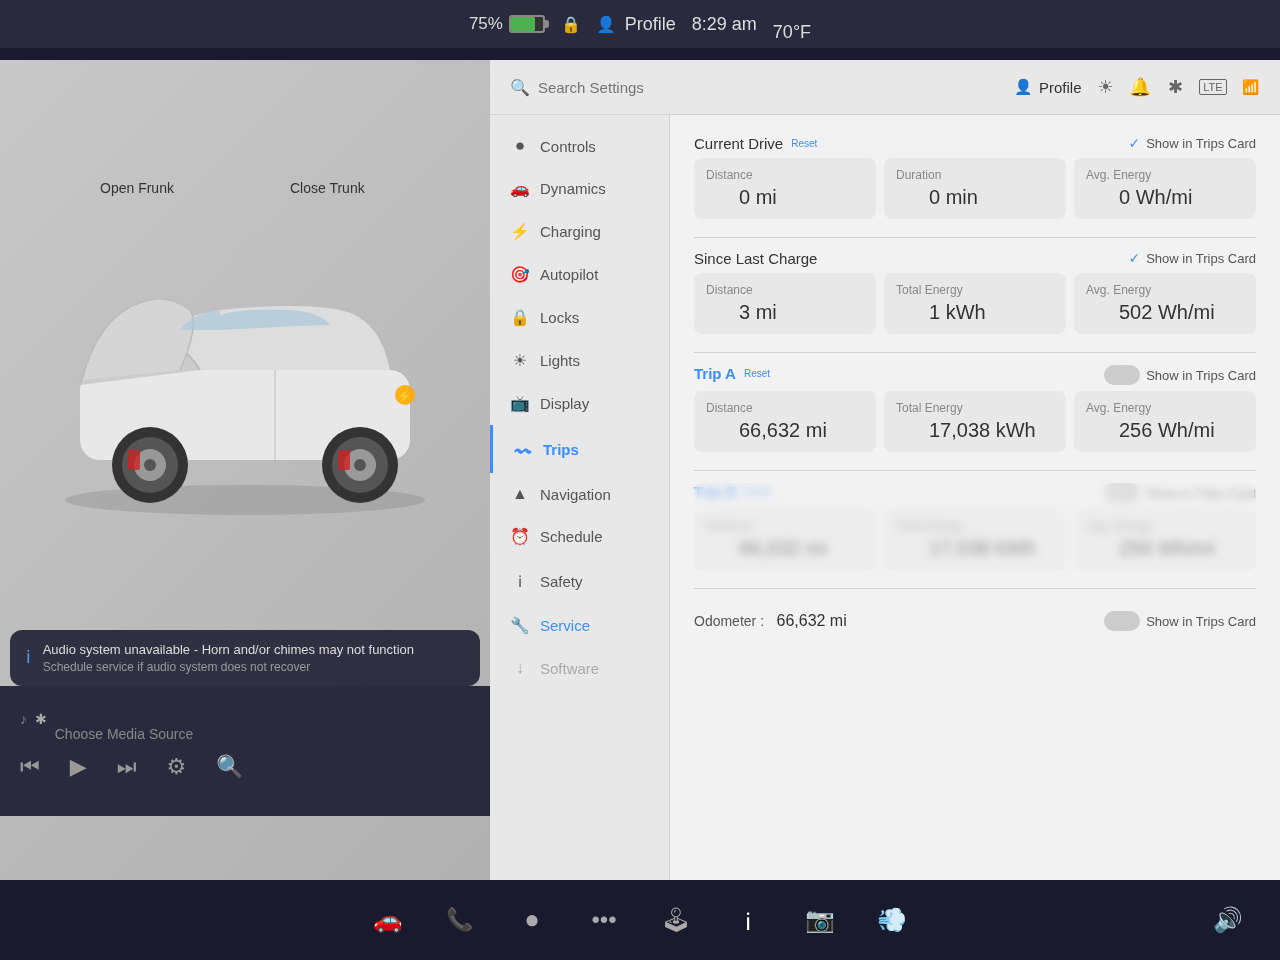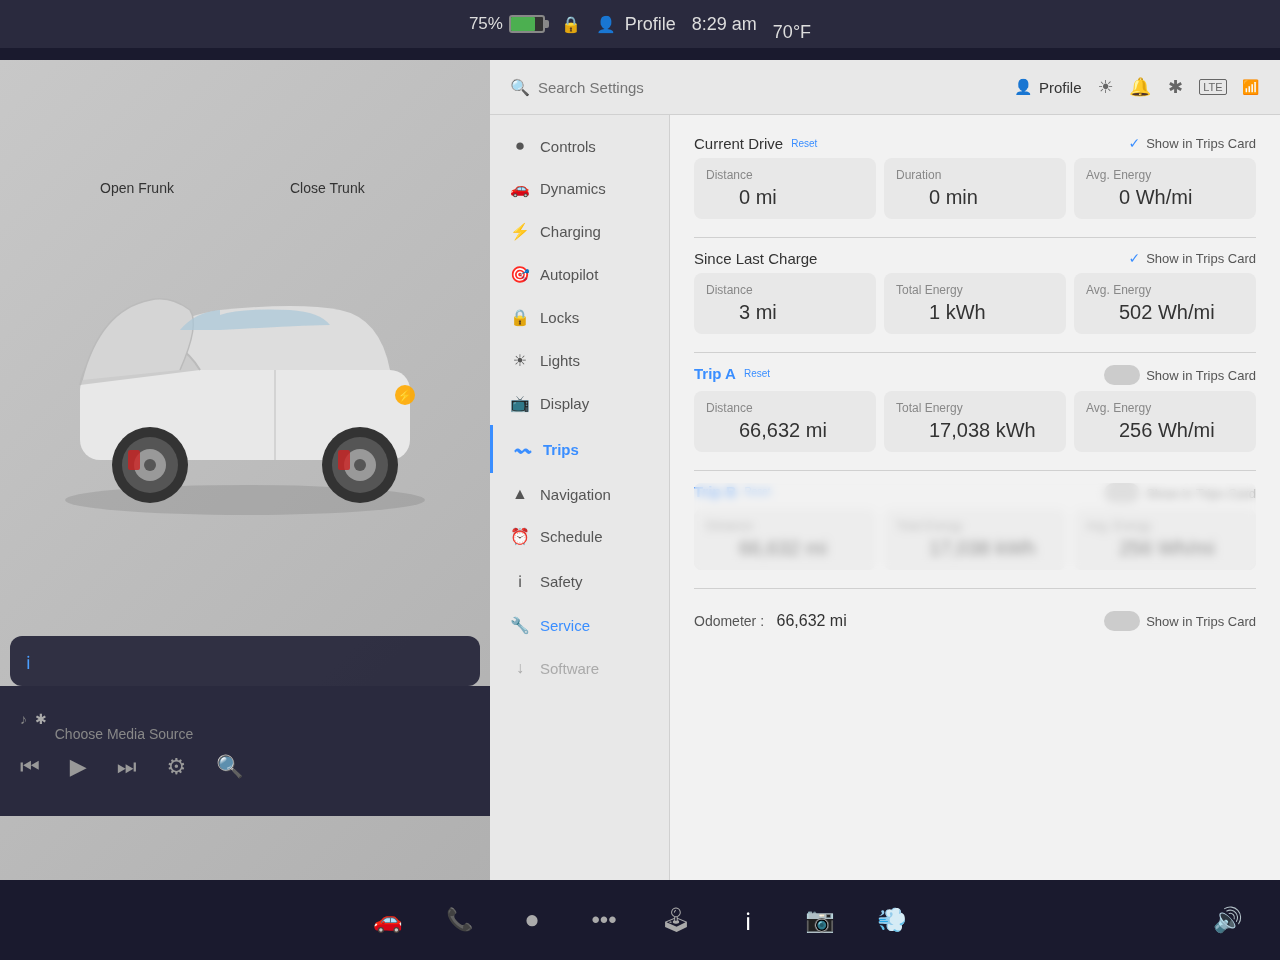--- a/index.html
+++ b/index.html
@@ -455,20 +455,24 @@
       <circle cx="385" cy="165" r="10" fill="#ffaa00" opacity="0.9"></circle>
       <text x="385" y="170" text-anchor="middle" fill="white" font-size="12">⚡</text>
 
       <rect x="108" y="220" width="12" height="20" rx="2" fill="#cc2222" opacity="0.8"></rect>
       <rect x="318" y="220" width="12" height="20" rx="2" fill="#cc2222" opacity="0.8"></rect>
     </svg>
   </div>
 
   <div class="notification-banner">
     <span class="notif-icon">ℹ</span>
+    <div class="notif-text">
+      <div class="notif-title">Audio system unavailable - Horn and/or chimes may not function</div>
+      <div class="notif-sub">Schedule service if audio system does not recover</div>
+    </div>
   </div>
 
   <div class="media-section">
     <div class="media-source">
       <span>♪</span>
       <span style="color:#aaa;">✱</span>
       <span style="cursor:pointer;margin-top:30px;">Choose Media Source</span>
     </div>
     <div class="media-controls">
       <button class="media-btn">⏮</button>

